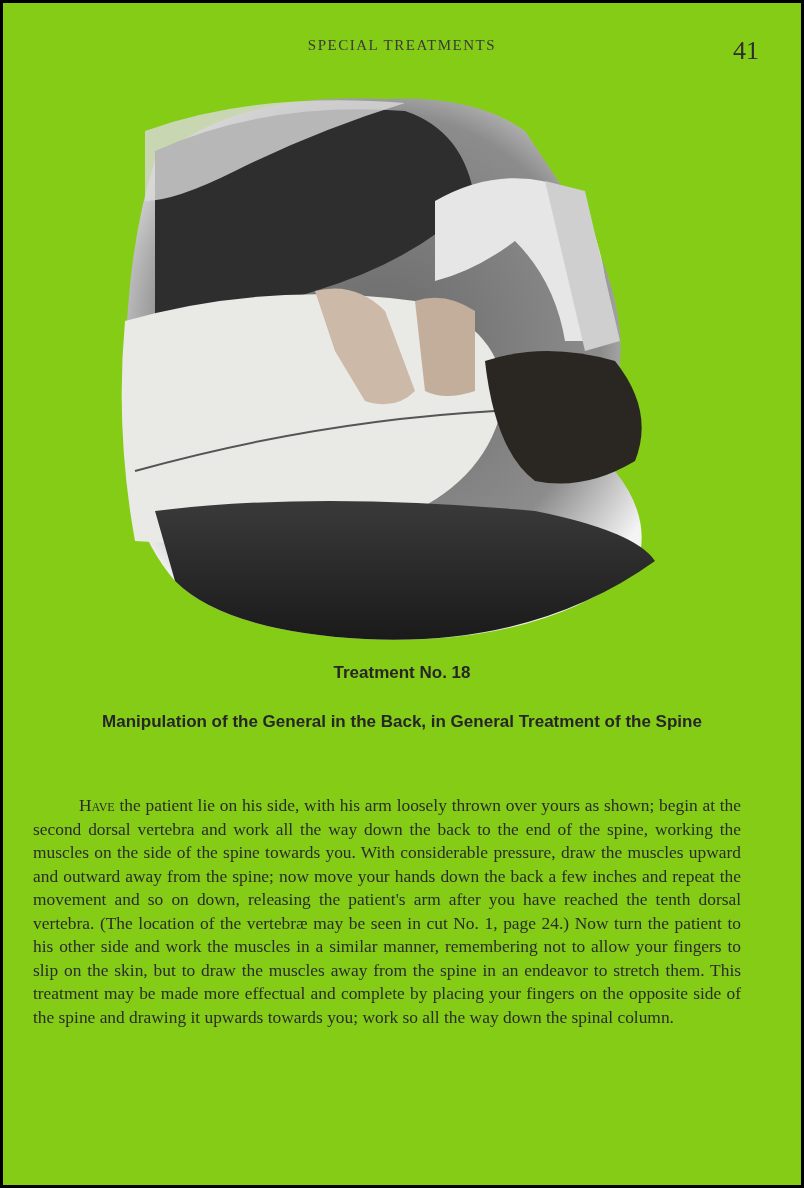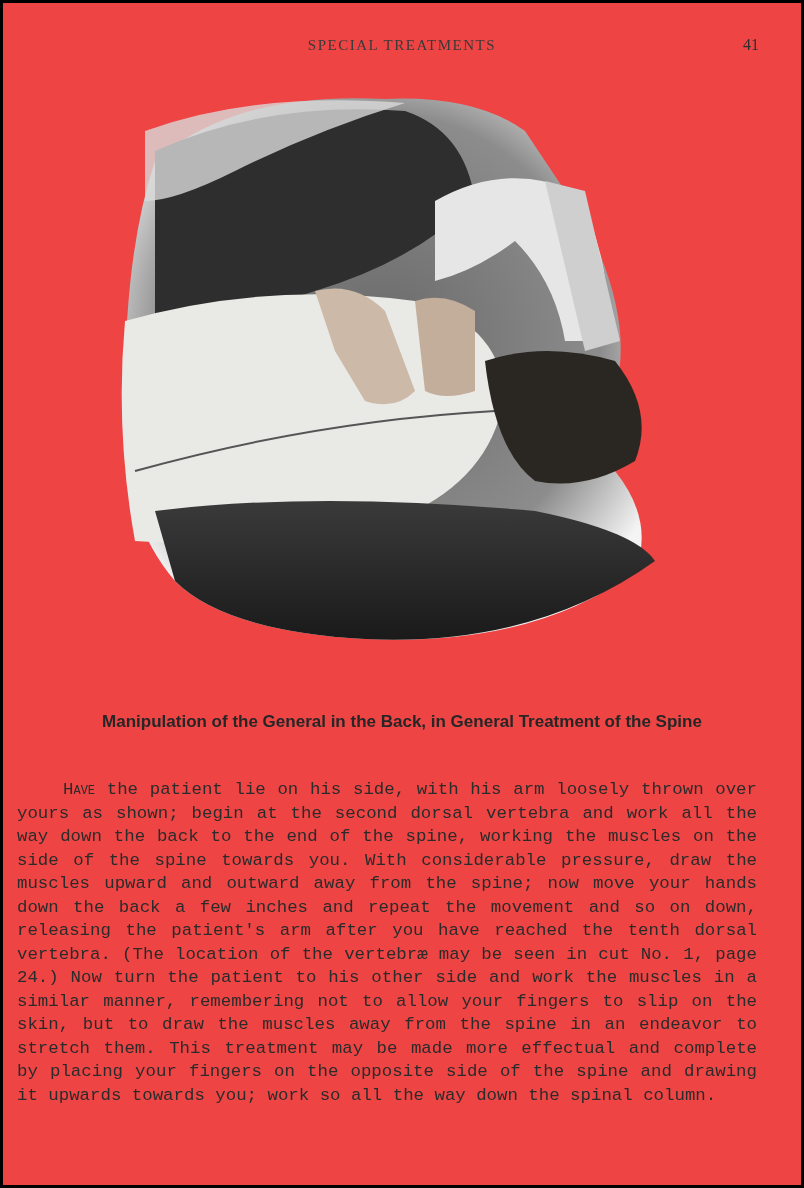--- a/index.html
+++ b/index.html
@@ -1,47 +1,47 @@
 <!DOCTYPE html>
 <html><head>
   <meta charset="utf-8">
   <style>
     html, body { margin: 0; padding: 0; background: #000; }
     body { width: 804px; height: 1188px; position: relative; overflow: hidden; }
     .page {
       position: absolute; left: 3px; top: 3px; width: 798px; height: 1182px;
-      background: #ef4444; box-sizing: border-box;
+      background: #84cc16; box-sizing: border-box;
       font-family: "Liberation Serif", "DejaVu Serif", serif; color: #2a2a2a;
     }
     .running-head {
       position: absolute; top: 34px; left: 0; width: 100%; text-align: center;
       font-size: 15px; letter-spacing: 1.5px; color: #3a3a3a;
     }
     .page-number {
-      position: absolute; top: 33px; right: 42px; font-size: 16px; color: #2e2e2e;
+      position: absolute; top: 33px; right: 42px; font-size: 26px; color: #2e2e2e;
     }
     .photo {
       position: absolute; left: 112px; top: 88px; width: 565px; height: 556px;
     }
     .photo svg { width: 100%; height: 100%; display: block; }
     .caption {
       position: absolute; top: 660px; left: 0; width: 100%; text-align: center;
       font-family: "Liberation Sans", "DejaVu Sans", sans-serif; font-weight: bold;
       font-size: 17px; color: #262626;
     }
     .title {
       position: absolute; top: 707px; left: 20px; width: 758px; text-align: center;
       font-family: "Liberation Sans", "DejaVu Sans", sans-serif; font-weight: bold;
       font-size: 17px; line-height: 24px; color: #262626;
     }
     .body-text {
       position: absolute; top: 775px; left: 14px; width: 740px;
       font-size: 17.4px; line-height: 23.5px; text-align: justify; color: #2b2b2b;
     }
-    .body-text p { margin: 0; text-indent: 46px; text-align-last: left; font-family: Liberation Mono, monospace; }
+    .body-text p { margin: 16px; text-indent: 46px; text-align-last: left; }
     .smallcaps { font-variant: small-caps; }
   </style>
 </head>
 <body>
 
 <div class="page">
   <div class="running-head">SPECIAL TREATMENTS</div>
   <div class="page-number">41</div>
 
   <div class="photo">
@@ -64,18 +64,19 @@
       <path d="M430 90 L470 100 L505 250 L470 260Z" fill="#cfcfcf"></path>
       <path d="M10 230 Q150 190 300 210 Q380 230 390 300 Q380 380 300 420 Q150 460 20 450 Q0 340 10 230Z" fill="#e9e9e6"></path>
       <path d="M20 380 Q200 330 380 320" stroke="#555" stroke-width="2" fill="none"></path>
       <path d="M200 200 Q240 190 270 220 L300 300 Q280 320 250 310 L220 260Z" fill="#cdb9a8"></path>
       <path d="M300 210 Q330 200 360 220 L360 300 Q330 310 310 300Z" fill="#c3ae9c"></path>
       <path d="M370 270 Q430 250 500 270 Q540 320 520 370 Q470 400 420 390 Q380 360 370 270Z" fill="#2a2622"></path>
       <path d="M40 420 Q200 400 420 420 Q520 440 540 470 Q420 556 250 548 Q110 540 60 490Z" fill="url(#floor)"></path>
     </svg>
   </div>
 
+  <div class="caption">Treatment No. 18</div>
   <div class="title">Manipulation of the General in the Back, in General Treatment of the Spine</div>
 
   <div class="body-text">
     <p><span class="smallcaps">Have</span><span> the patient lie on his side, with his arm loosely thrown over yours as shown; begin at the second dorsal vertebra and work all the way down the back to the end of the spine, working the muscles on the side of the spine towards you.  With considerable pressure, draw the muscles upward and outward away from the spine; now move your hands down the back a few inches and repeat the movement and so on down, releasing the patient's arm after you have reached the tenth dorsal vertebra.  (The location of the vertebræ may be seen in cut No. 1, page 24.)  Now turn the patient to his other side and work the muscles in a similar manner, remembering not to allow your fingers to slip on the skin, but to draw the muscles away from the spine in an endeavor to stretch them.  This treatment may be made more effectual and complete by placing your fingers on the opposite side of the spine and drawing it upwards towards you; work so all the way down the spinal column.</span></p>
   </div>
 </div>
 
 </body></html>

